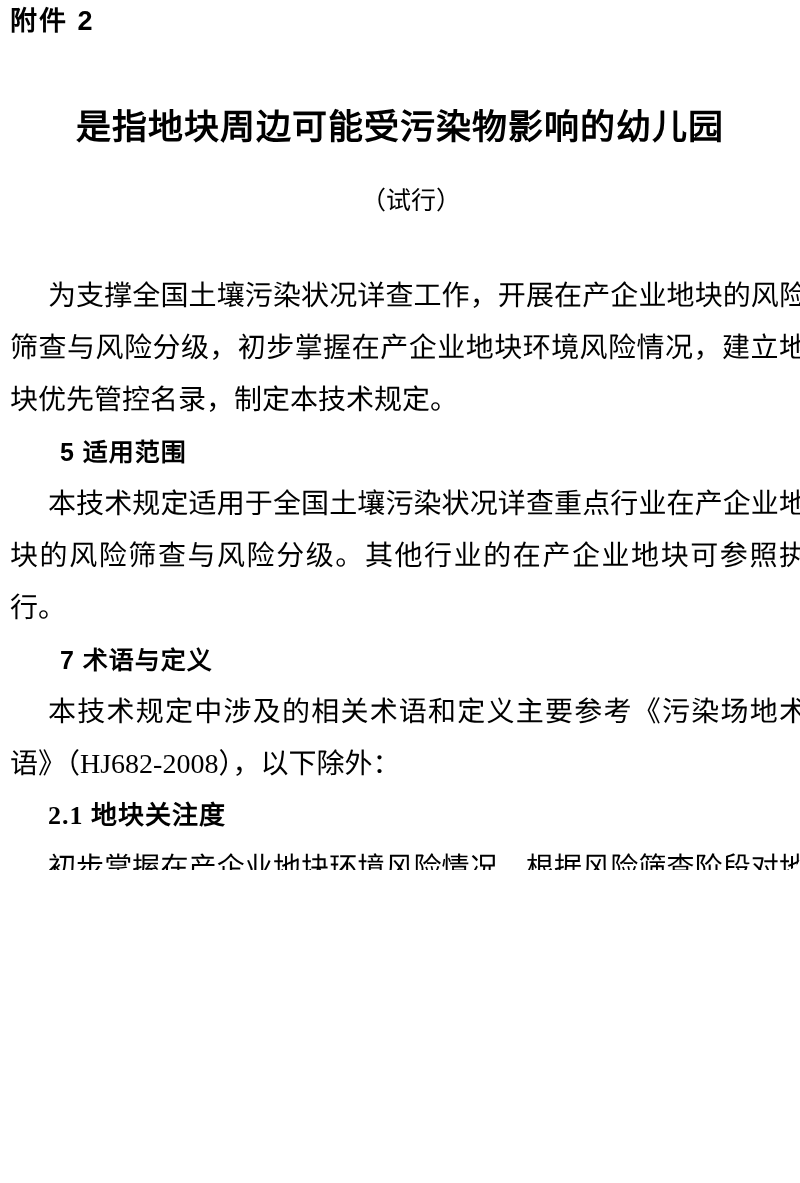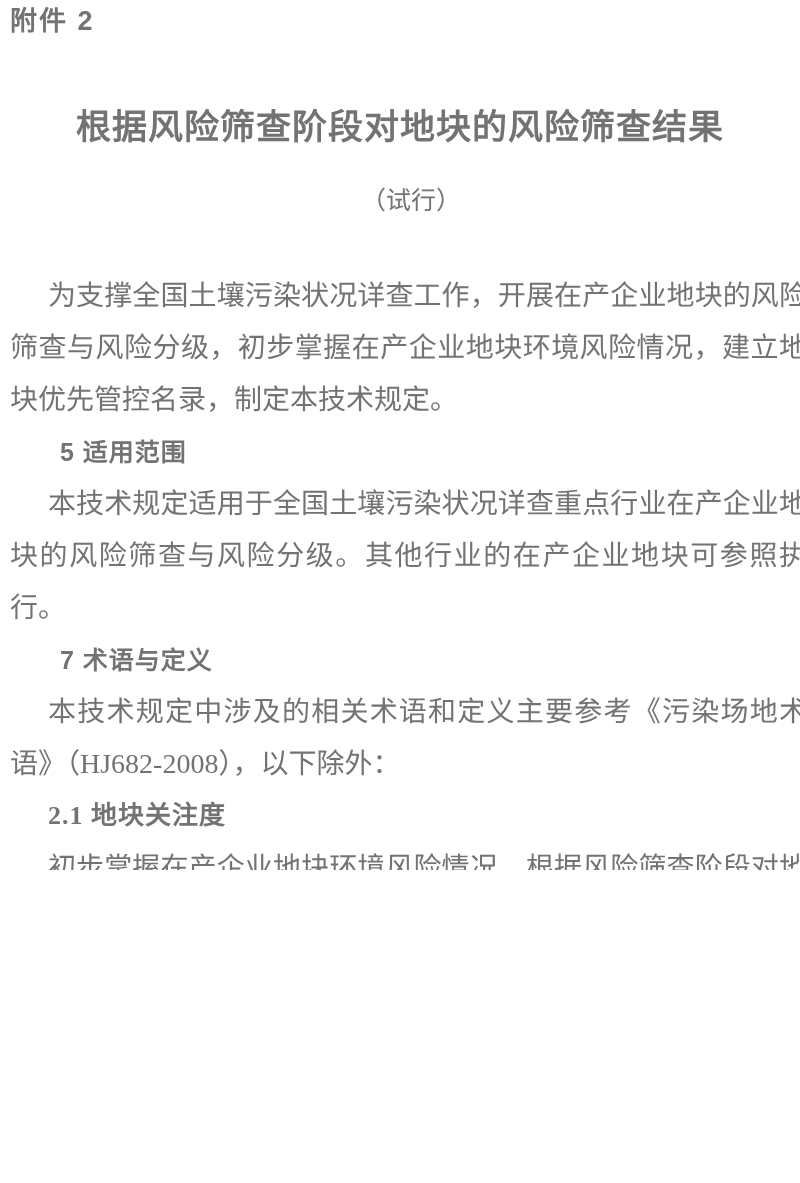--- a/index.html
+++ b/index.html
@@ -5,21 +5,21 @@
   html, body {
     margin: 0;
     padding: 0;
     background: #ffffff;
   }
   .page {
     position: relative;
     width: 800px;
     height: 870px;
     background: #ffffff;
-    color: #737373;
+    color: #000000;
     overflow: hidden;
     font-family: "Liberation Serif", "DejaVu Serif", serif;
     border-radius: 14px;
   }
   .attachment-label {
     position: absolute;
     left: 10px;
     top: 4px;
     font-family: "Liberation Sans", "DejaVu Sans", sans-serif;
     font-weight: bold;
@@ -95,21 +95,21 @@
     letter-spacing: 6px;
   }
 </style>
 </head>
 <body>
 
 <div class="page">
 
   <div class="attachment-label">附件 2</div>
 
-  <div class="doc-title">根据风险筛查阶段对地块的风险筛查结果</div>
+  <div class="doc-title">是指地块周边可能受污染物影响的幼儿园</div>
 
   <div class="doc-subtitle">（试行）</div>
 
   <div class="content">
 
     <p>为支撑全国土壤污染状况详查工作，开展在产企业地块的风险筛查与风险分级，初步掌握在产企业地块环境风险情况，建立地块优先管控名录，制定本技术规定。</p>
 
     <h2 class="heading-chapter">5 适用范围</h2>
 
     <p>本技术规定适用于全国土壤污染状况详查重点行业在产企业地块的风险筛查与风险分级。其他行业的在产企业地块可参照执行。</p>

